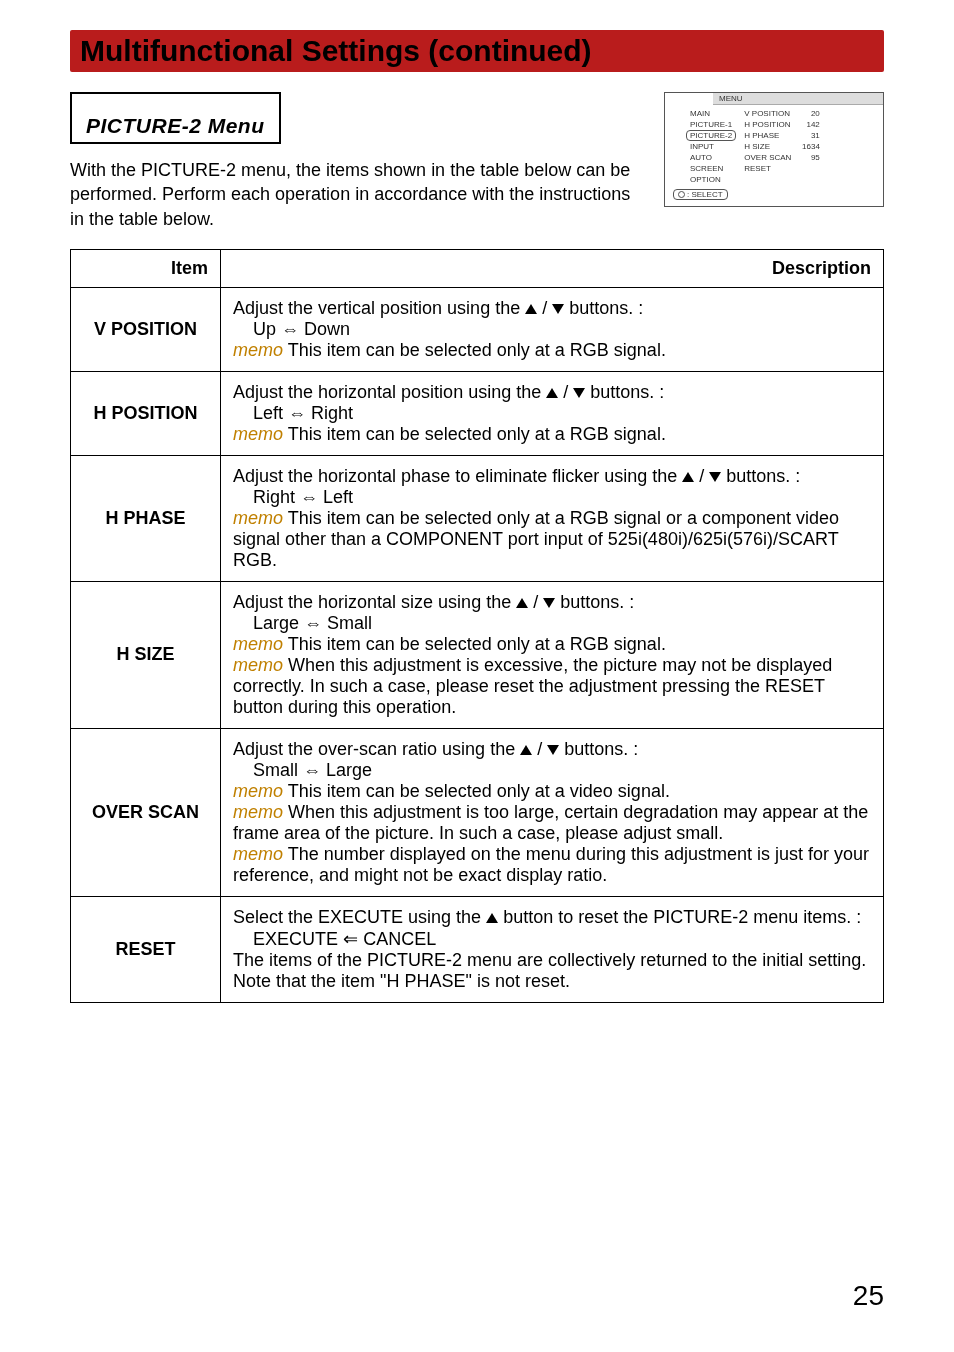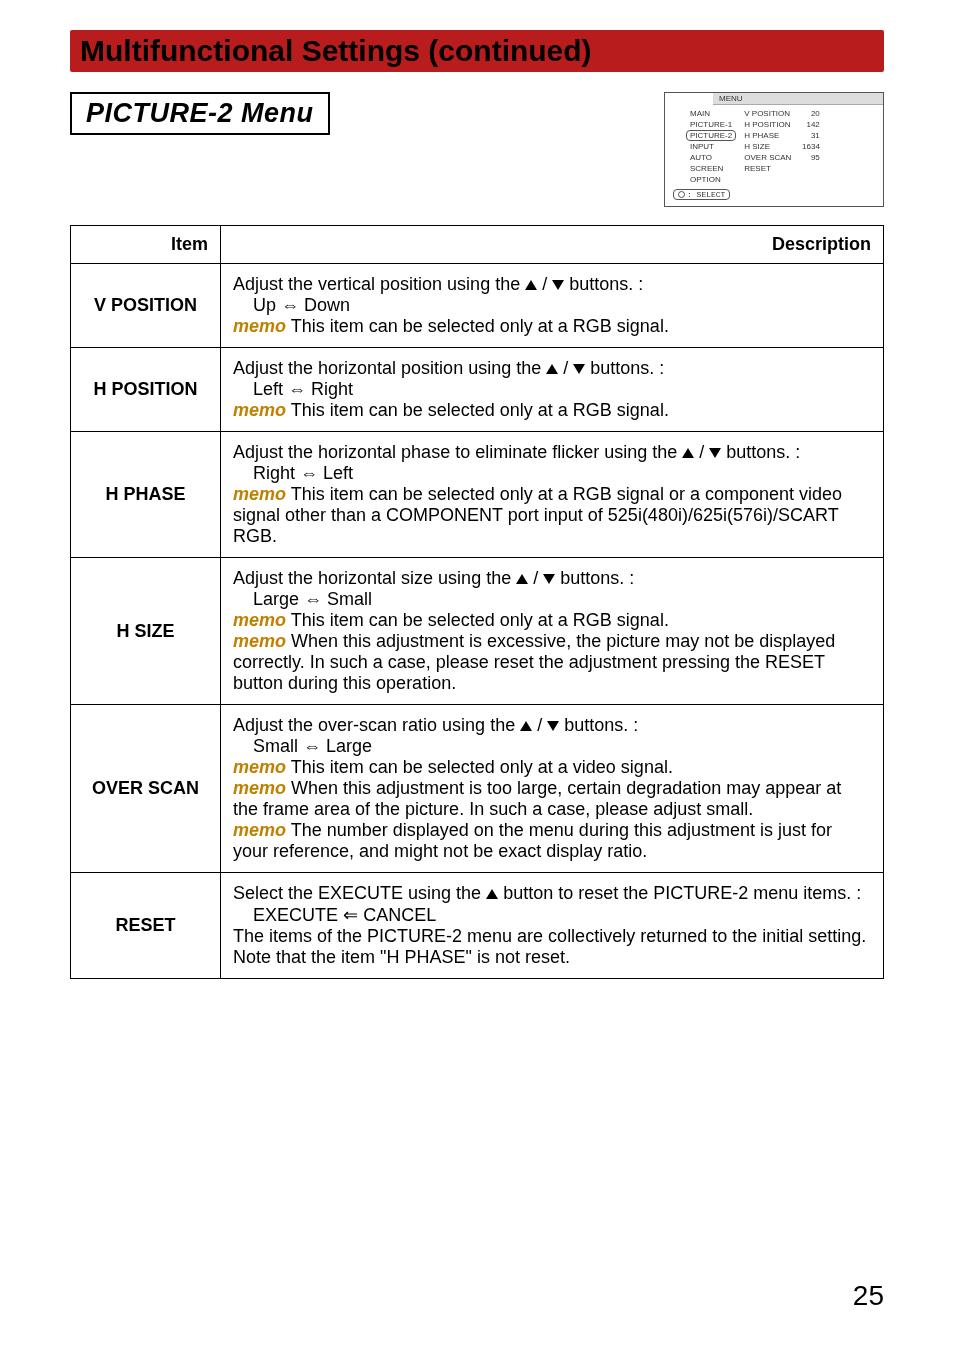--- a/index.html
+++ b/index.html
@@ -36,23 +36,24 @@
     flex: 1;
   }
   .menu-heading-box {
     display: inline-block;
     border: 2px solid #000;
     padding: 4px 14px;
     margin-bottom: 14px;
   }
   .menu-heading-box h2 {
     font-style: italic;
-    font-size: 27px;
+    font-size: 21px;
     font-weight: bold;
     letter-spacing: 0.5px;
+    margin-top: 16px;
   }
   .intro-text {
     font-size: 18px;
     line-height: 1.35;
   }
   .osd-graphic {
     width: 220px;
     border: 1px solid #555;
     font-size: 8px;
     font-family: Helvetica, Arial, sans-serif;
@@ -99,21 +100,20 @@
     border: 1px solid #555;
     margin: 0 4px 3px 4px;
     border-radius: 4px;
     padding: 0 4px;
     font-size: 8px;
     display: inline-block;
   }
   .osd-footer-wrap {
     border-top: 0;
     padding-bottom: 0;
-    font-family: Liberation Mono, monospace;
   }
   table.spec {
     width: 100%;
     border-collapse: collapse;
     font-size: 18px;
   }
   table.spec th, table.spec td {
     border: 1px solid #000;
     padding: 10px 12px;
     vertical-align: middle;
@@ -124,21 +124,21 @@
     padding: 8px 12px;
   }
   table.spec td.item-col {
     text-align: center;
     font-weight: bold;
     width: 150px;
     white-space: nowrap;
   }
   .memo {
     font-style: italic;
-    font-weight: bold;
+    font-weight: normal;
     color: #c08000;
   }
   .tri-up, .tri-down {
     display: inline-block;
     width: 0;
     height: 0;
     vertical-align: middle;
   }
   .tri-up {
     border-left: 6px solid transparent;
@@ -181,20 +181,21 @@
 
 <div class="page-title-bar">
   <h1>Multifunctional Settings (continued)</h1>
 </div>
 
 <div class="top-block">
   <div class="left-head">
     <div class="menu-heading-box">
       <h2>PICTURE-2 Menu</h2>
     </div>
+    <p class="intro-text">With the PICTURE-2 menu, the items shown in the table below can be performed. Perform each operation in accordance with the instructions in the table below.</p>
   </div>
 
   <div class="osd-graphic">
     <div class="osd-header">MENU</div>
     <div class="osd-body">
       <div class="osd-col1" id="osd-cats">
           <div class="osd-item">MAIN</div>
           <div class="osd-item">PICTURE-1</div>
           <div class="osd-item selected">PICTURE-2</div>
           <div class="osd-item">INPUT</div>

